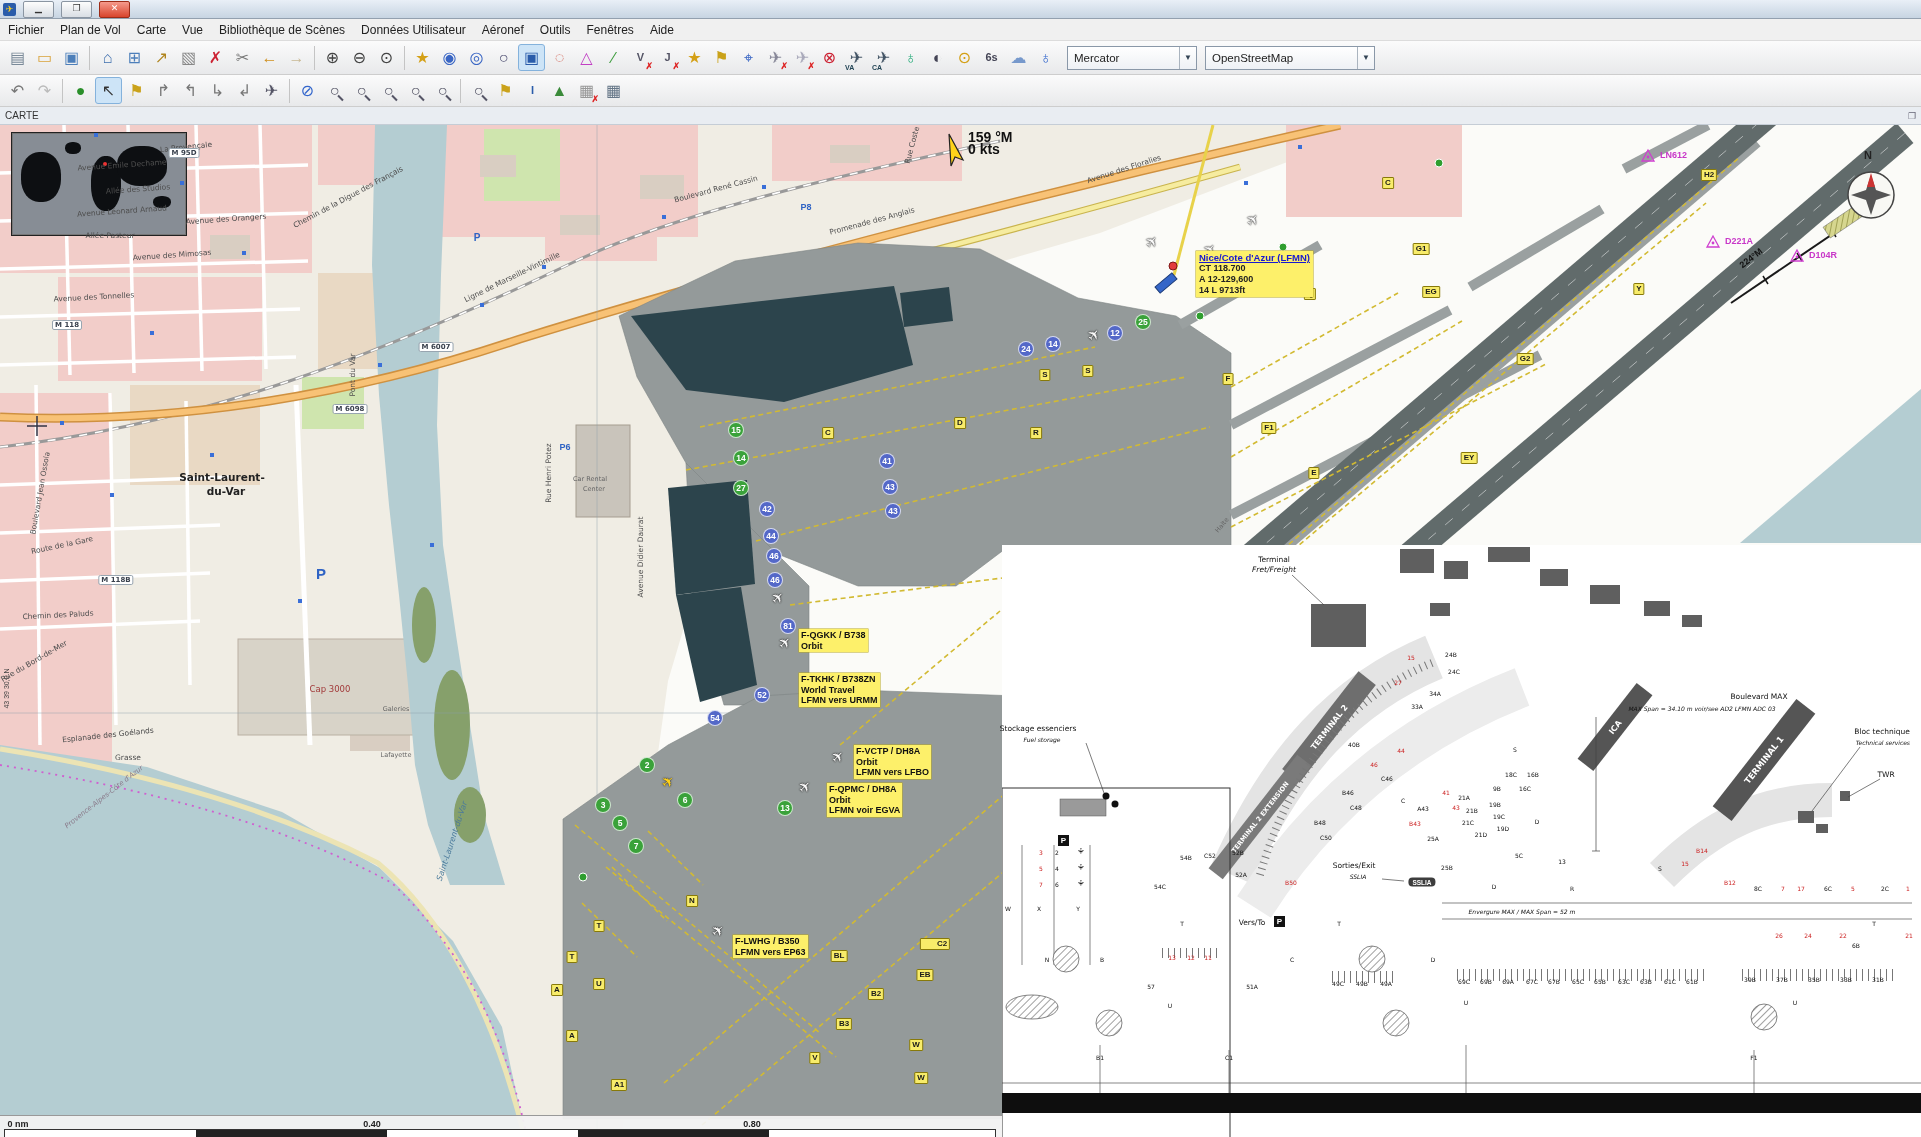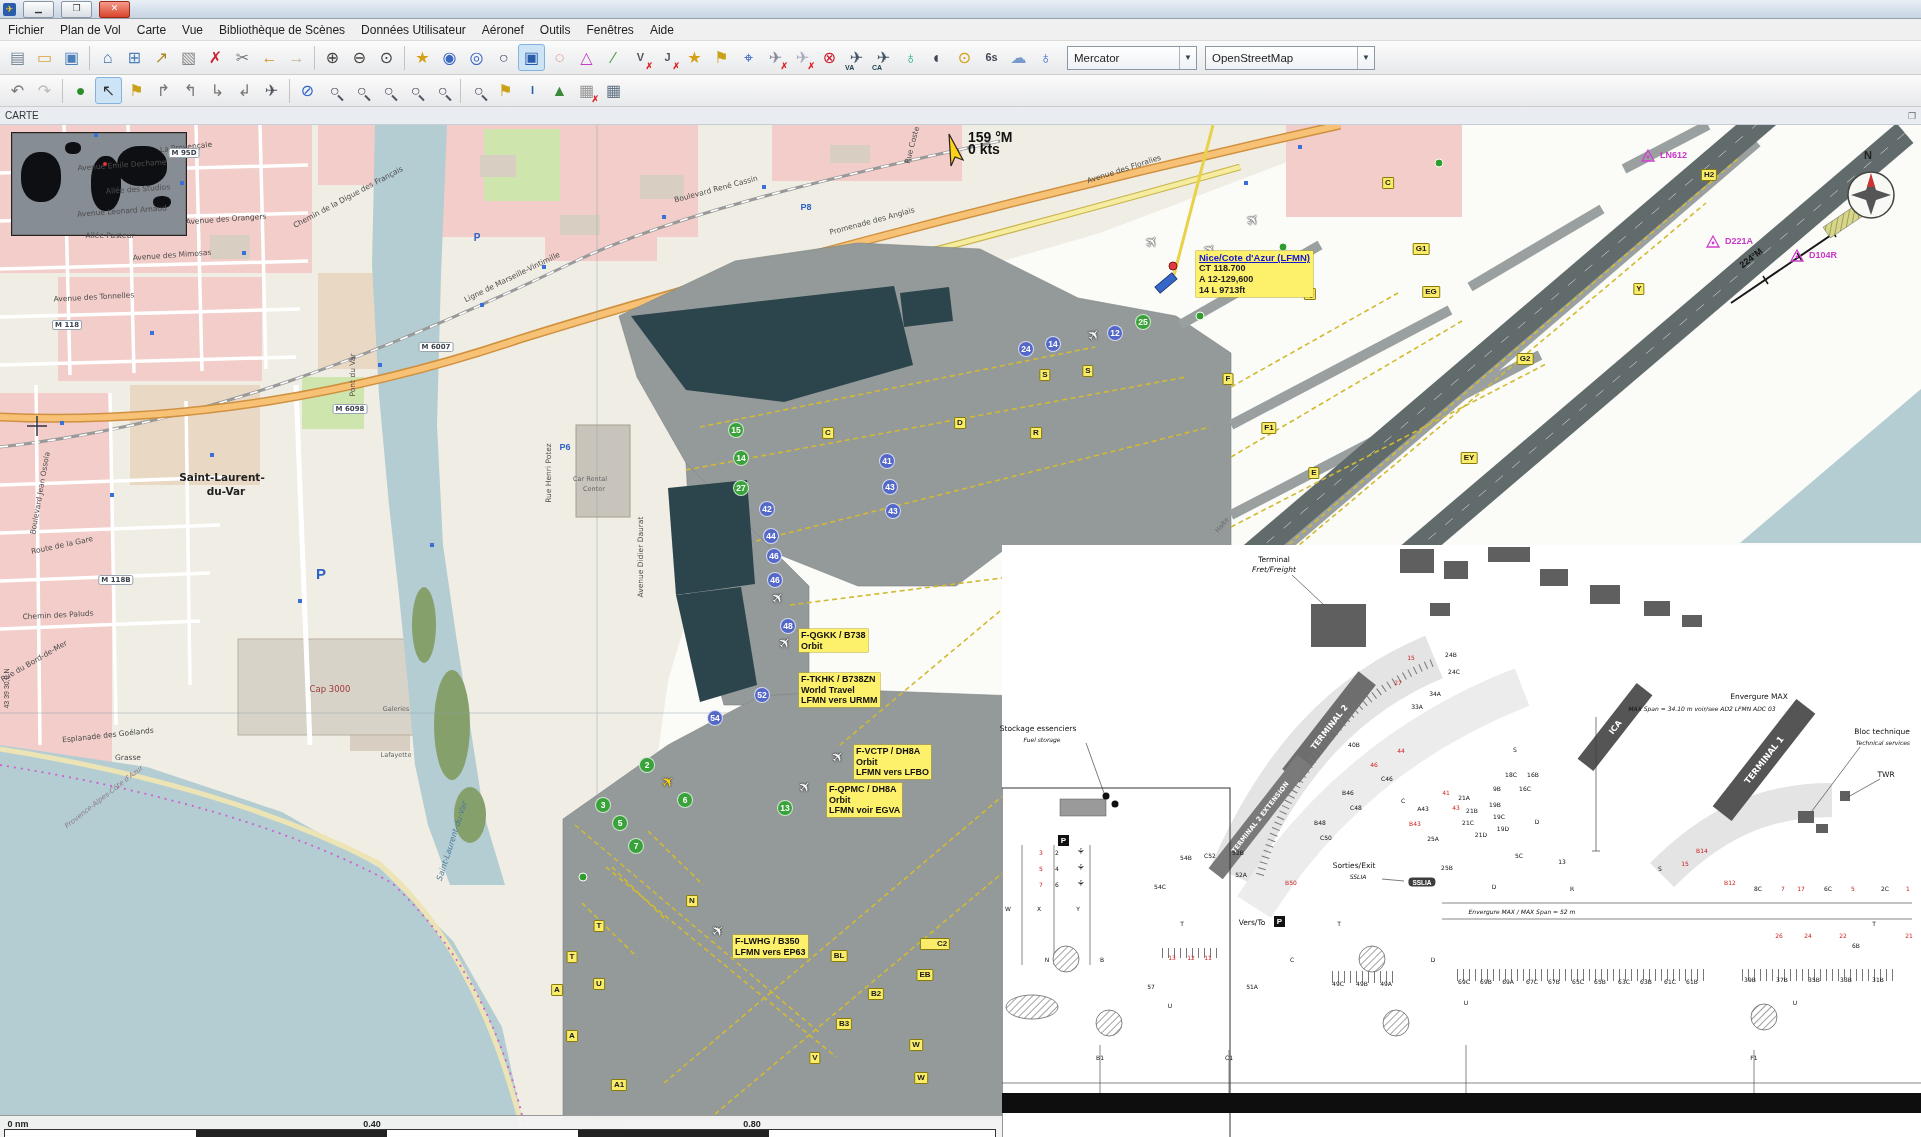--- a/index.html
+++ b/index.html
@@ -603,21 +603,21 @@
       <div class="pk b" style="left: 1026px; top: 224px; position: absolute; transform: translate(-50%, -50%);">24</div>
       <div class="pk b" style="left: 1053px; top: 219px; position: absolute; transform: translate(-50%, -50%);">14</div>
       <div class="pk b" style="left: 1115px; top: 208px; position: absolute; transform: translate(-50%, -50%);">12</div>
       <div class="pk b" style="left: 887px; top: 336px; position: absolute; transform: translate(-50%, -50%);">41</div>
       <div class="pk b" style="left: 890px; top: 362px; position: absolute; transform: translate(-50%, -50%);">43</div>
       <div class="pk b" style="left: 767px; top: 384px; position: absolute; transform: translate(-50%, -50%);">42</div>
       <div class="pk b" style="left: 893px; top: 386px; position: absolute; transform: translate(-50%, -50%);">43</div>
       <div class="pk b" style="left: 771px; top: 411px; position: absolute; transform: translate(-50%, -50%);">44</div>
       <div class="pk b" style="left: 774px; top: 431px; position: absolute; transform: translate(-50%, -50%);">46</div>
       <div class="pk b" style="left: 775px; top: 455px; position: absolute; transform: translate(-50%, -50%);">46</div>
-      <div class="pk b" style="left: 788px; top: 501px; position: absolute; transform: translate(-50%, -50%);">48</div>
+      <div class="pk b" style="left: 788px; top: 501px; position: absolute; transform: translate(-50%, -50%);">81</div>
       <div class="pk b" style="left: 762px; top: 570px; position: absolute; transform: translate(-50%, -50%);">52</div>
       <div class="pk b" style="left: 715px; top: 593px; position: absolute; transform: translate(-50%, -50%);">54</div>
       <div class="pk g" style="left: 736px; top: 305px; position: absolute; transform: translate(-50%, -50%);">15</div>
       <div class="pk g" style="left: 741px; top: 333px; position: absolute; transform: translate(-50%, -50%);">14</div>
       <div class="pk g" style="left: 741px; top: 363px; position: absolute; transform: translate(-50%, -50%);">27</div>
       <div class="pk g" style="left: 1143px; top: 197px; position: absolute; transform: translate(-50%, -50%);">25</div>
       <div class="pk g" style="left: 647px; top: 640px; position: absolute; transform: translate(-50%, -50%);">2</div>
       <div class="pk g" style="left: 603px; top: 680px; position: absolute; transform: translate(-50%, -50%);">3</div>
       <div class="pk g" style="left: 620px; top: 698px; position: absolute; transform: translate(-50%, -50%);">5</div>
       <div class="pk g" style="left: 636px; top: 721px; position: absolute; transform: translate(-50%, -50%);">7</div>
@@ -756,21 +756,21 @@
         <ellipse cx="30" cy="462" rx="26" ry="12" fill="url(#hatch)"></ellipse>
       </g>
 
       <rect x="0" y="243" width="228" height="353" fill="none" stroke="#333"></rect>
 
       <rect x="0" y="548" width="919" height="20" fill="#0e0e0e"></rect>
     </svg>
     <div id="chart-overlays">
         <div class="ch s8" style="left: 272px; top: 14px; transform: translate(-50%, -50%);">Terminal</div>
         <div class="ch s8 i" style="left: 272px; top: 24px; transform: translate(-50%, -50%);">Fret/Freight</div>
-        <div class="ch s8" style="left: 757px; top: 151px; transform: translate(-50%, -50%);">Envergure MAX</div>
+        <div class="ch s8" style="left: 757px; top: 151px; transform: translate(-50%, -50%);">Boulevard MAX</div>
         <div class="ch i" style="left: 700px; top: 163px; transform: translate(-50%, -50%);">MAX Span = 34.10 m voir/see AD2 LFMN ADC 03</div>
         <div class="ch s8 ra" style="left: 908px; top: 186px; transform: translate(-100%, -50%);">Bloc technique</div>
         <div class="ch i ra" style="left: 908px; top: 197px; transform: translate(-100%, -50%);">Technical services</div>
         <div class="ch s8" style="left: 884px; top: 229px; transform: translate(-50%, -50%);">TWR</div>
         <div class="ch s8" style="left: 36px; top: 183px; transform: translate(-50%, -50%);">Stockage essenciers</div>
         <div class="ch i" style="left: 40px; top: 194px; transform: translate(-50%, -50%);">Fuel storage</div>
         <div class="ch s8" style="left: 352px; top: 320px; transform: translate(-50%, -50%);">Sorties/Exit</div>
         <div class="ch i" style="left: 356px; top: 331px; transform: translate(-50%, -50%);">SSLIA</div>
         <div class="ch i" style="left: 520px; top: 366px; transform: translate(-50%, -50%);">Envergure MAX / MAX Span = 52 m</div>
         <div class="ch s8" style="left: 250px; top: 377px; transform: translate(-50%, -50%);">Vers/To</div>

